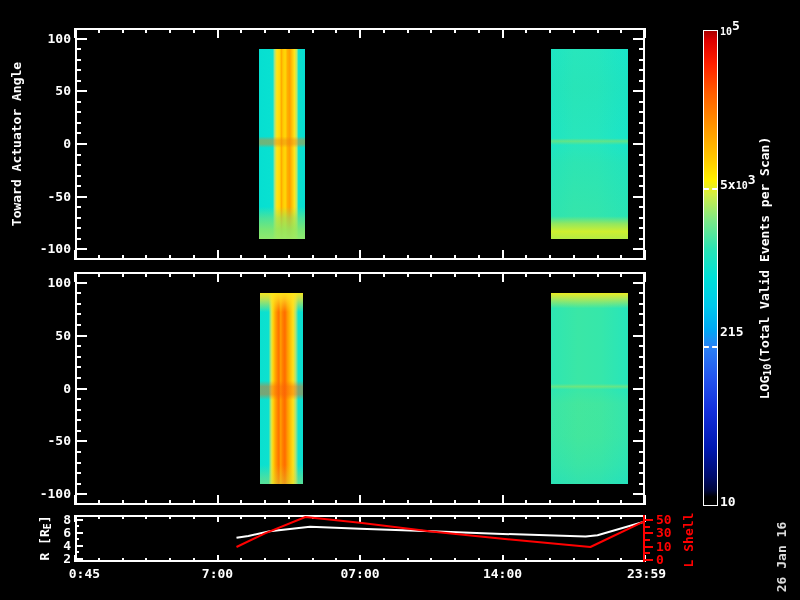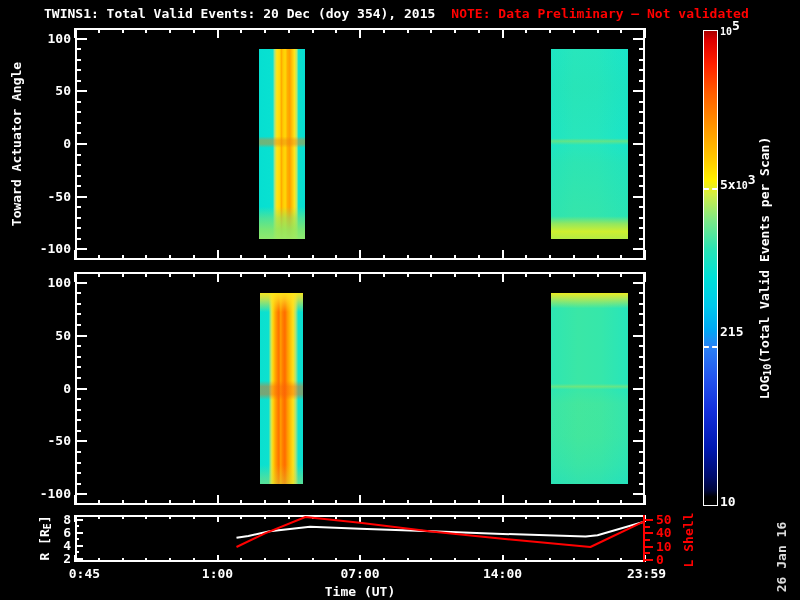--- a/index.html
+++ b/index.html
@@ -27,23 +27,20 @@
   .sup{position:relative;top:-5px;}
   .smnum{font-size:10px;}
   .sub{position:relative;top:3px;font-size:10px;}
   svg{position:absolute;left:0;top:0;}
 </style>
 </head>
 <body>
 
 <div id="stage">
 
-  <div id="title" class="abs">
-    <span>TWINS1: Total Valid Events: 20 Dec (doy 354), 2015</span><span class="note">NOTE: Data Preliminary – Not validated</span>
-  </div>
 
   <div id="panel1" class="panel">
       <div style="position: absolute; left: 184.062px; top: 21.0909px; width: 45.8375px; height: 189.818px; background-image: linear-gradient(rgba(0, 0, 0, 0) 0%, rgba(0, 0, 0, 0) 46%, rgba(235, 130, 20, 0.45) 48%, rgba(235, 130, 20, 0.45) 50%, rgba(0, 0, 0, 0) 52%, rgba(0, 0, 0, 0) 83%, rgba(130, 228, 110, 0.55) 89%, rgba(140, 232, 100, 0.85) 95%, rgba(150, 234, 105, 0.95) 100%), linear-gradient(to right, rgb(6, 223, 209) 0%, rgb(8, 225, 209) 30%, rgb(168, 228, 131) 34%, rgb(255, 229, 18) 39%, rgb(255, 216, 6) 45%, rgb(255, 171, 0) 49%, rgb(255, 201, 3) 52%, rgb(255, 217, 8) 57%, rgb(255, 174, 0) 62%, rgb(255, 159, 0) 67%, rgb(255, 197, 4) 72%, rgb(255, 228, 28) 77%, rgb(184, 232, 110) 82%, rgb(11, 224, 206) 86%, rgb(7, 222, 210) 100%);"></div>
       <div style="position: absolute; left: 476.188px; top: 21.0909px; width: 76.7125px; height: 189.818px; background-image: linear-gradient(rgba(0, 0, 0, 0) 0%, rgba(40, 220, 160, 0.15) 20%, rgba(0, 0, 0, 0) 47%, rgba(160, 225, 80, 0.5) 48.5%, rgba(0, 0, 0, 0) 50.5%, rgba(70, 224, 135, 0.18) 60%, rgba(90, 226, 120, 0.25) 88%, rgba(185, 232, 62, 0.75) 92%, rgba(215, 240, 40, 0.95) 96%, rgba(195, 236, 55, 0.9) 100%), linear-gradient(to right, rgb(30, 229, 195) 0%, rgb(40, 230, 188) 30%, rgb(38, 230, 190) 60%, rgb(25, 228, 201) 100%);"></div>
       <div style="position: absolute; left: 0px; top: 220.455px; width: 12px; height: 2px; background: rgb(255, 255, 255);"></div>
       <div style="position: absolute; right: 0px; top: 220.455px; width: 12px; height: 2px; background: rgb(255, 255, 255);"></div>
       <div style="position: absolute; left: 0px; top: 209.909px; width: 6px; height: 2px; background: rgb(255, 255, 255);"></div>
       <div style="position: absolute; right: 0px; top: 209.909px; width: 6px; height: 2px; background: rgb(255, 255, 255);"></div>
       <div style="position: absolute; left: 0px; top: 199.364px; width: 6px; height: 2px; background: rgb(255, 255, 255);"></div>
       <div style="position: absolute; right: 0px; top: 199.364px; width: 6px; height: 2px; background: rgb(255, 255, 255);"></div>
@@ -295,21 +292,20 @@
     </div>
 
   <div id="ylab1" class="abs rot">Toward Actuator Angle</div>
   <div id="ylab2" class="abs rot">Away Actuator Angle</div>
   <div id="rlab" class="abs rot">
       <span>R [R</span>
       <span class="sub">E</span>
       <span>]</span>
     </div>
   <div id="lshell" class="abs rot">L Shell</div>
-  <div id="timeut" class="abs">Time (UT)</div>
 
   <div id="cbar" class="abs" style="background-image: linear-gradient(rgb(168, 0, 0) 0%, rgb(221, 0, 0) 2%, rgb(255, 32, 0) 7%, rgb(255, 92, 0) 13%, rgb(255, 148, 0) 20%, rgb(255, 200, 0) 27%, rgb(255, 240, 0) 31.5%, rgb(210, 238, 70) 34.5%, rgb(124, 232, 135) 40%, rgb(42, 228, 180) 46%, rgb(0, 224, 216) 52%, rgb(0, 200, 236) 58%, rgb(0, 168, 244) 63%, rgb(42, 128, 245) 66.7%, rgb(36, 86, 238) 73%, rgb(20, 48, 220) 80%, rgb(0, 24, 176) 88%, rgb(0, 12, 108) 94%, rgb(0, 6, 56) 97%, rgb(0, 0, 0) 98.3%, rgb(0, 0, 0) 100%);">
       <div style="position: absolute; left: 0px; top: calc(33.33% - 1px); width: 100%; height: 0px; border-top: 2px dashed rgb(255, 255, 255);"></div>
       <div style="position: absolute; left: 0px; top: calc(66.67% - 1px); width: 100%; height: 0px; border-top: 2px dashed rgb(255, 255, 255);"></div>
     </div>
   <div id="cbt0" class="abs cbt"><span class="smnum">10</span><span class="sup">5</span></div>
   <div id="cbt1" class="abs cbt"><span>5x</span><span class="smnum">10</span><span class="sup">3</span></div>
   <div id="cbt2" class="abs cbt">215</div>
   <div id="cbt3" class="abs cbt">10</div>
   <div id="cblab" class="abs rot">
@@ -334,22 +330,22 @@
     <div style="position: absolute; left: 0px; width: 71px; top: 524.625px; text-align: right;">6</div>
     <div style="position: absolute; left: 0px; width: 71px; top: 511.569px; text-align: right;">8</div>
     <div style="position: absolute; left: 643px; top: 515px; width: 2px; height: 47px; background: rgb(255, 0, 0);"></div>
     <div style="position: absolute; left: 645px; top: 559.003px; width: 8px; height: 2px; background: rgb(255, 0, 0);"></div>
     <div style="position: absolute; left: 656px; top: 552.003px; width: 30px; color: rgb(255, 0, 0);">0</div>
     <div style="position: absolute; left: 645px; top: 552.346px; width: 5px; height: 2px; background: rgb(255, 0, 0);"></div>
     <div style="position: absolute; left: 645px; top: 545.688px; width: 8px; height: 2px; background: rgb(255, 0, 0);"></div>
     <div style="position: absolute; left: 656px; top: 538.688px; width: 30px; color: rgb(255, 0, 0);">10</div>
     <div style="position: absolute; left: 645px; top: 539.031px; width: 5px; height: 2px; background: rgb(255, 0, 0);"></div>
     <div style="position: absolute; left: 645px; top: 532.374px; width: 8px; height: 2px; background: rgb(255, 0, 0);"></div>
-    <div style="position: absolute; left: 656px; top: 525.374px; width: 30px; color: rgb(255, 0, 0);">40</div>
+    <div style="position: absolute; left: 656px; top: 525.374px; width: 30px; color: rgb(255, 0, 0);">30</div>
     <div style="position: absolute; left: 645px; top: 525.717px; width: 5px; height: 2px; background: rgb(255, 0, 0);"></div>
     <div style="position: absolute; left: 645px; top: 519.059px; width: 8px; height: 2px; background: rgb(255, 0, 0);"></div>
     <div style="position: absolute; left: 656px; top: 512.059px; width: 30px; color: rgb(255, 0, 0);">50</div>
     <div style="position: absolute; left: 75px; top: 566px; white-space: nowrap; transform: translateX(-20%);">0:45</div>
-    <div style="position: absolute; left: 217.5px; top: 566px; white-space: nowrap; transform: translateX(-50%);">1:00</div>
+    <div style="position: absolute; left: 217.5px; top: 566px; white-space: nowrap; transform: translateX(-50%);">7:00</div>
     <div style="position: absolute; left: 360px; top: 566px; white-space: nowrap; transform: translateX(-50%);">07:00</div>
     <div style="position: absolute; left: 502.5px; top: 566px; white-space: nowrap; transform: translateX(-50%);">14:00</div>
     <div style="position: absolute; left: 659px; top: 566px; white-space: nowrap; transform: translateX(-82%);">23:59</div>
   </div>
 
 </body></html>

